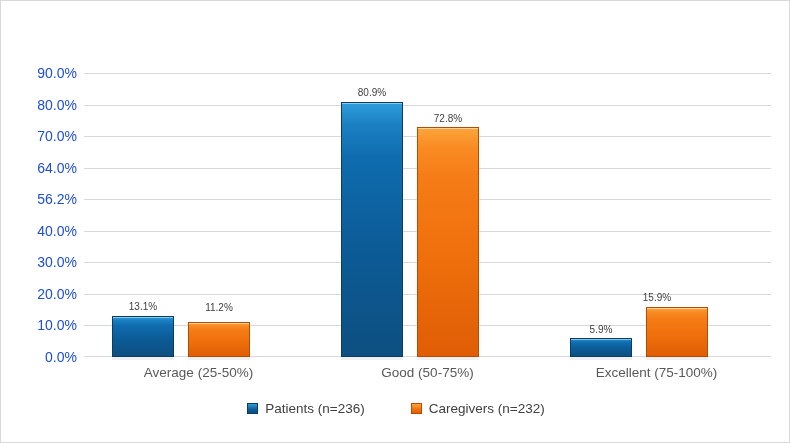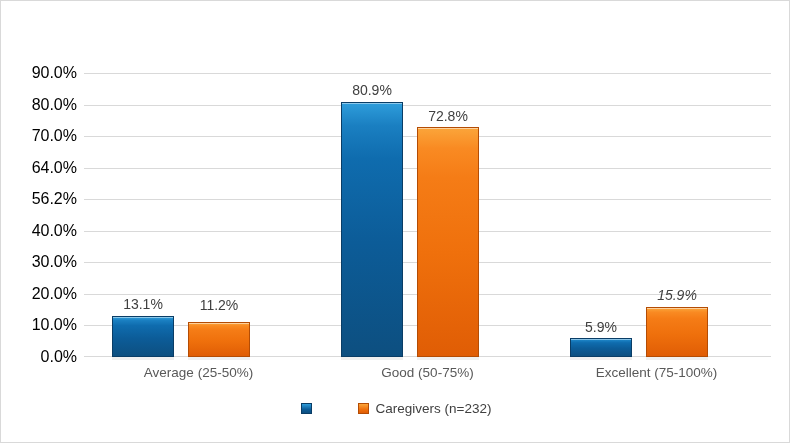--- a/index.html
+++ b/index.html
@@ -49,22 +49,22 @@
     position: absolute;
     left: 10px;
     top: 72px;
     width: 66px;
     height: 284px;
   }
   .ytick {
     position: absolute;
     right: 0;
     transform: translateY(-50%);
-    font-size: 16px;
-    color: #000000;
+    font-size: 14px;
+    color: #1d4ed8;
     white-space: nowrap;
   }
   
   .bar {
     position: absolute;
     bottom: 0;
     width: 62px;
     box-sizing: border-box;
   }
   .bar.blue {
@@ -83,21 +83,21 @@
     position: absolute;
     bottom: -3px;
     width: 62px;
     height: 3px;
     background: rgba(0,0,0,0.06);
   }
   .bar-label {
     position: absolute;
     width: 90px;
     text-align: center;
-    font-size: 14px;
+    font-size: 10px;
     color: #404040;
     white-space: nowrap;
   }
   
   .cat-labels {
     position: absolute;
     left: 83px;
     top: 364px;
     width: 687px;
     height: 22px;
@@ -192,32 +192,33 @@
     <div class="bar-shadow" style="left:333px;"></div>
     <div class="bar orange" style="left:333px; height:229.7px;"></div>
     <span class="bar-label" style="left:319px; bottom:233px;">72.8%</span>
 
     <div class="bar-shadow" style="left:486px;"></div>
     <div class="bar blue" style="left:486px; height:18.6px;"></div>
     <span class="bar-label" style="left:472px; bottom:22px;">5.9%</span>
 
     <div class="bar-shadow" style="left:562px;"></div>
     <div class="bar orange" style="left:562px; height:50.2px;"></div>
-    <span class="bar-label" style="left:548px; bottom:54px;font-style:italic;">15.9%</span>
+    <span class="bar-label" style="left:528px; bottom:54px;">15.9%</span>
   </div>
 
   <div class="cat-labels">
     <span class="cat-label" style="left:0px;">Average (25-50%)</span>
     <span class="cat-label" style="left:229px;">Good (50-75%)</span>
     <span class="cat-label" style="left:458px;">Excellent (75-100%)</span>
   </div>
 
   <div class="legend">
     <div class="legend-item">
       <span class="legend-swatch blue"></span>
+      <span class="legend-text">Patients (n=236)</span>
     </div>
     <div class="legend-item">
       <span class="legend-swatch orange"></span>
       <span class="legend-text">Caregivers (n=232)</span>
     </div>
   </div>
 
 </div>
 
 </body></html>

